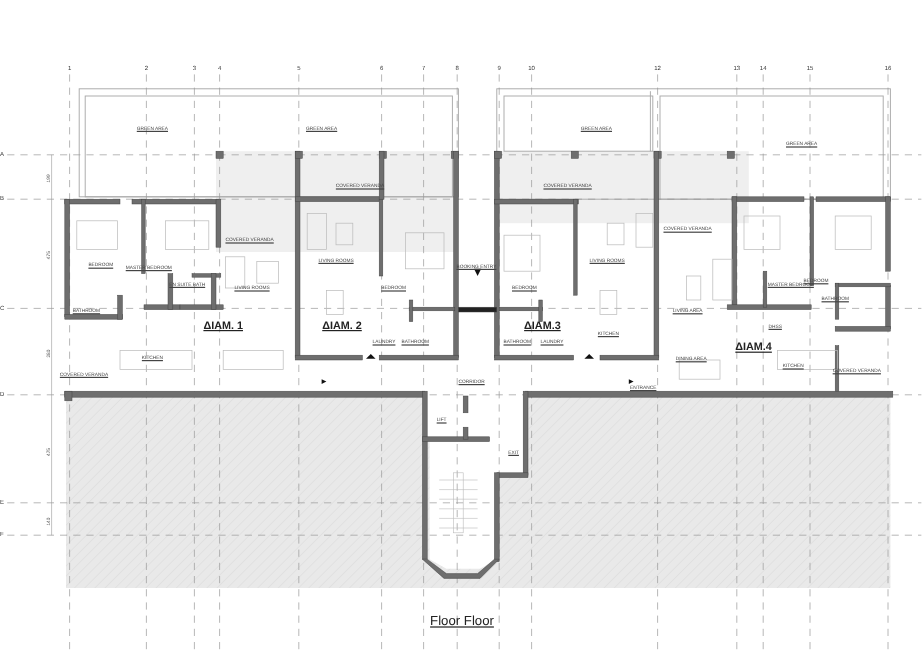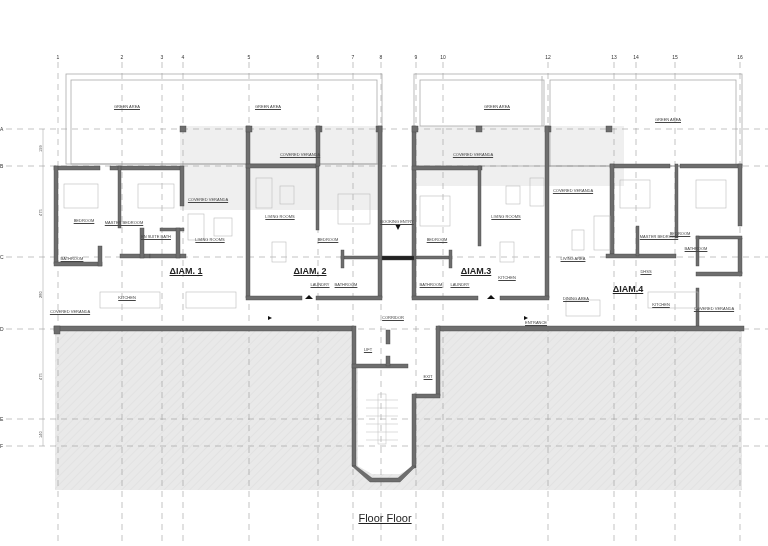--- a/index.html
+++ b/index.html
@@ -208,22 +208,22 @@
 <div>
   <span class="dim" style="left:38px;top:152px">199</span>
   <span class="dim" style="left:38px;top:216px">475</span>
   <span class="dim" style="left:38px;top:298px">280</span>
   <span class="dim" style="left:38px;top:380px">475</span>
   <span class="dim" style="left:38px;top:438px">140</span>
 </div>
 
 <div>
   <span class="apt" style="left:186px;top:266px">ΔΙΑΜ. 1</span>
-  <span class="apt" style="left:310px;top:266px">ΔΙΑΜ. 2</span>
-  <span class="apt" style="left:476px;top:266px">ΔΙΑΜ.3</span>
+  <span class="apt" style="left:285px;top:266px">ΔΙΑΜ. 2</span>
+  <span class="apt" style="left:452px;top:266px">ΔΙΑΜ.3</span>
   <span class="apt" style="left:628px;top:284px">ΔΙΑΜ.4</span>
 </div>
 
 <div id="rooms">
     <span class="lbl" style="left: 127px; top: 104px;">GREEN AREA</span>
     <span class="lbl" style="left: 268px; top: 104px;">GREEN AREA</span>
     <span class="lbl" style="left: 497px; top: 104px;">GREEN AREA</span>
     <span class="lbl" style="left: 668px; top: 117px;">GREEN AREA</span>
     <span class="lbl" style="left: 300px; top: 152px;">COVERED VERANDA</span>
     <span class="lbl" style="left: 473px; top: 152px;">COVERED VERANDA</span>

